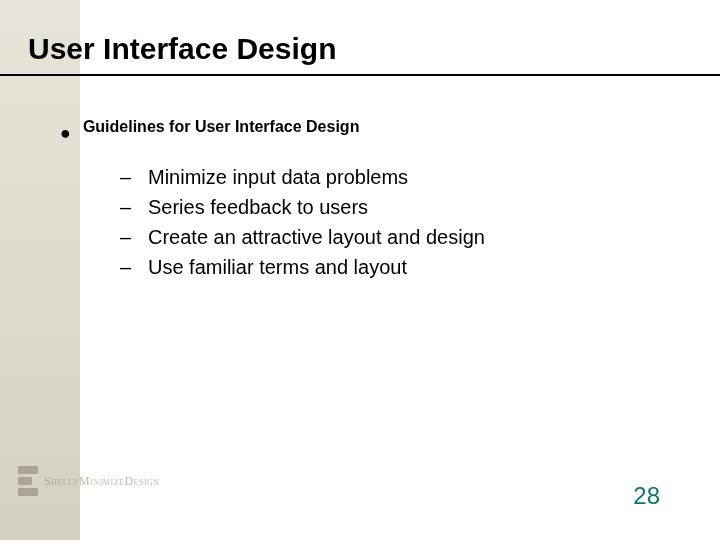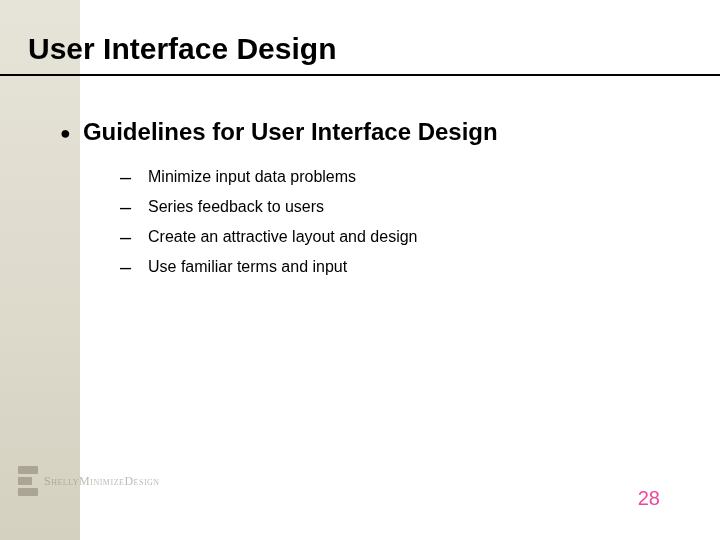--- a/index.html
+++ b/index.html
@@ -45,21 +45,21 @@
     display: flex;
     align-items: flex-start;
     gap: 12px;
   }
   .main-bullet .dot {
     font-size: 18px;
     line-height: 30px;
     color: #000;
   }
   .main-bullet .txt {
-    font-size: 24px;
+    font-size: 16px;
     font-weight: bold;
     color: #000;
   }
   .sub-list {
     position: absolute;
     left: 120px;
     top: 164px;
   }
   .sub-item {
     display: flex;
@@ -67,21 +67,21 @@
     gap: 14px;
     margin-bottom: 4px;
   }
   .sub-item .dash {
     font-size: 20px;
     color: #000;
     line-height: 26px;
     min-width: 14px;
   }
   .sub-item .txt {
-    font-size: 16px;
+    font-size: 20px;
     color: #000;
     line-height: 26px;
   }
   .logo {
     position: absolute;
     left: 18px;
     bottom: 44px;
     display: flex;
     align-items: center;
     gap: 6px;
@@ -106,22 +106,22 @@
     font-size: 12px;
     line-height: 10px;
     letter-spacing: 0.5px;
     color: #8b8374;
     font-variant: small-caps;
   }
   .page-num {
     position: absolute;
     right: 60px;
     bottom: 30px;
-    font-size: 20px;
-    color: #ec4899;
+    font-size: 24px;
+    color: #0f766e;
   }
 </style>
 </head>
 <body>
 
 <div class="bg-stripe"></div>
 
 <div class="content">
 
   <div class="title">User Interface Design</div>
@@ -140,21 +140,21 @@
     <div class="sub-item">
       <span class="dash">–</span>
       <span class="txt">Series feedback to users</span>
     </div>
     <div class="sub-item">
       <span class="dash">–</span>
       <span class="txt">Create an attractive layout and design</span>
     </div>
     <div class="sub-item">
       <span class="dash">–</span>
-      <span class="txt">Use familiar terms and input</span>
+      <span class="txt">Use familiar terms and layout</span>
     </div>
   </div>
 
   <div class="logo">
     <div class="logo-mark">
       <div class="bar"></div>
       <div class="bar short"></div>
       <div class="bar"></div>
     </div>
     <div class="logo-text">

